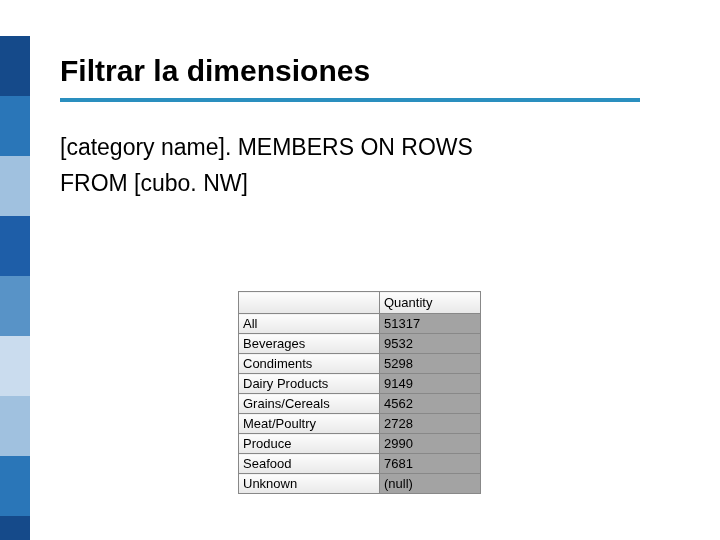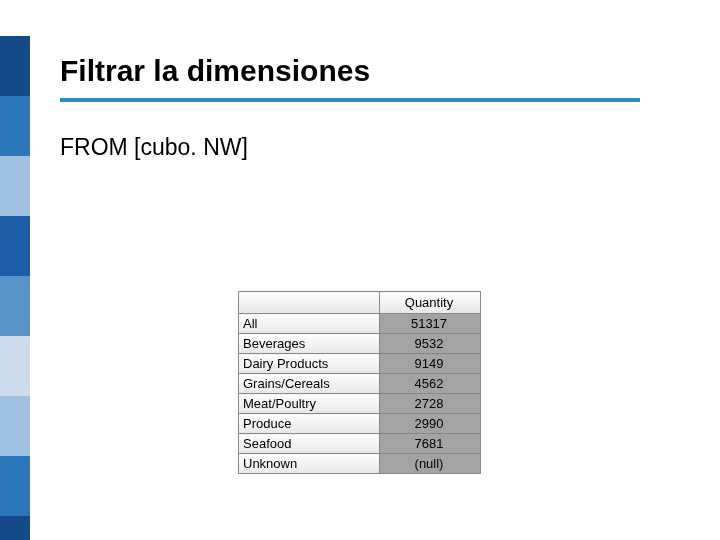--- a/index.html
+++ b/index.html
@@ -75,21 +75,21 @@
   .result-table thead th {
     background: linear-gradient(#fdfdfd,#e8e8e8);
     height: 17px;
   }
   .result-table .rowhead {
     background: linear-gradient(#fdfdfd,#e8e8e8);
     text-align: left;
     width: 130px;
   }
   .numcol {
-    text-align: center;
+    text-align: left;
     width: 90px;
   }
 </style>
 </head>
 <body>
 
 <div class="slide">
 
   <div class="left-strip">
     <div class="b1"></div>
@@ -101,39 +101,44 @@
     <div class="b7"></div>
       <div class="b8"></div>
       <div class="b9"></div>
   </div>
 
   <div class="content">
     <div class="title">Filtrar la dimensiones</div>
     <div class="title-underline"></div>
 
     <div class="code">
+      <div>[category name]. MEMBERS ON ROWS</div>
       <div>FROM [cubo. NW]</div>
     </div>
   </div>
 
   <table class="result-table">
     <thead>
       <tr>
         <th class="rowhead"></th>
         <th class="numcol">Quantity</th>
       </tr>
     </thead>
     <tbody>
       <tr>
         <th class="rowhead">All</th>
         <td class="numcol">51317</td>
       </tr>
       <tr>
         <th class="rowhead">Beverages</th>
         <td class="numcol">9532</td>
+      </tr>
+      <tr>
+        <th class="rowhead">Condiments</th>
+        <td class="numcol">5298</td>
       </tr>
       <tr>
         <th class="rowhead">Dairy Products</th>
         <td class="numcol">9149</td>
       </tr>
       <tr>
         <th class="rowhead">Grains/Cereals</th>
         <td class="numcol">4562</td>
       </tr>
       <tr>

